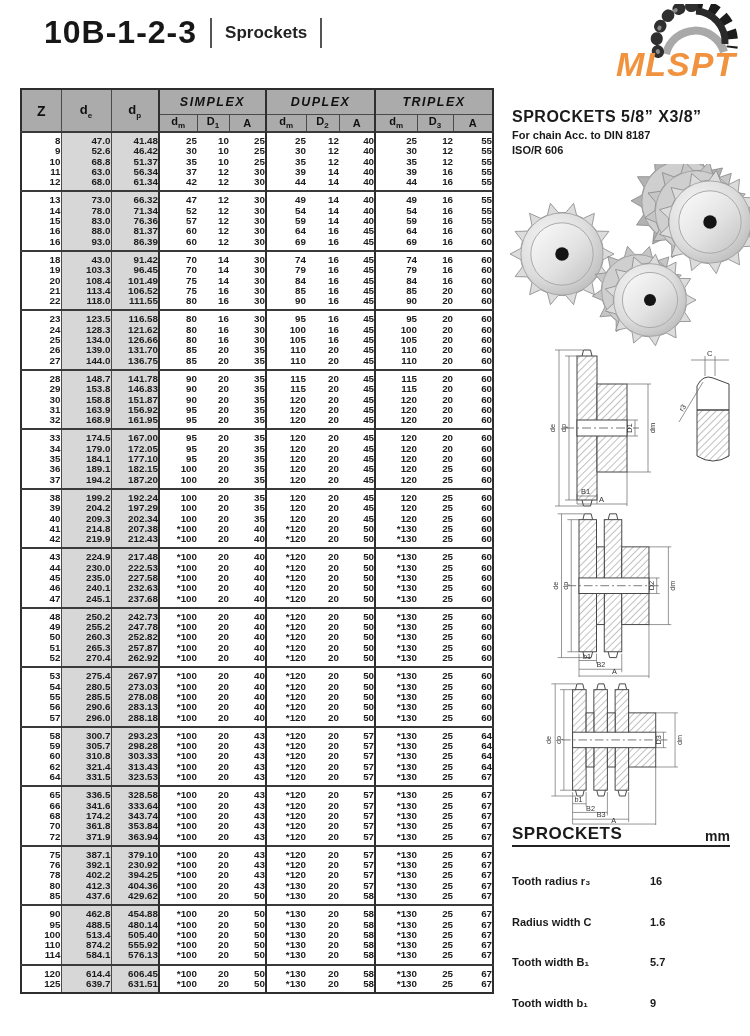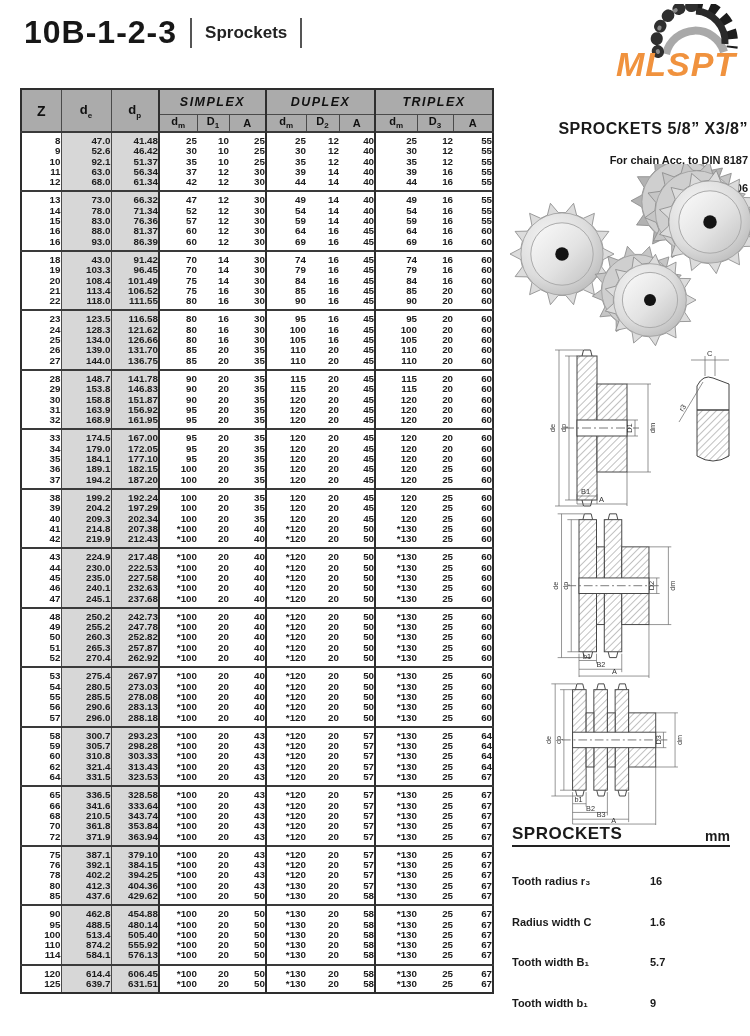--- a/index.html
+++ b/index.html
@@ -4,21 +4,21 @@
 <title>10B-1-2-3 Sprockets</title>
 <style>
   html,body{margin:0;padding:0;}
   body{
     width:750px;height:1036px;position:relative;background:#ffffff;
     font-family:"Liberation Sans",sans-serif;color:#1a1a1a;overflow:hidden;
   }
   *{box-sizing:border-box;}
 
   
-  .page-header{position:absolute;left:24px;top:14px;display:flex;align-items:center;gap:13px;}
+  .page-header{position:absolute;left:44px;top:14px;display:flex;align-items:center;gap:13px;}
   .page-title{font-size:32px;font-weight:bold;letter-spacing:1px;color:#171717;}
   .vbar{width:2px;height:30px;background:#555;}
   .page-subtitle{font-size:17px;font-weight:bold;color:#222;}
 
   
   .logo{position:absolute;left:606px;top:4px;width:140px;height:80px;}
 
   
   .tbl-wrap{position:absolute;left:20px;top:88px;}
   table.spk{border-collapse:collapse;table-layout:fixed;width:472px;border:2px solid #2e2e2e;}
@@ -44,23 +44,23 @@
   td.c4{padding-right:9px;}
   td.c5{padding-right:10px;border-right:2px solid #2e2e2e;}
   td.c6{padding-right:12px;}
   td.c7{padding-right:9px;}
   td.c8{padding-right:10px;border-right:2px solid #2e2e2e;}
   td.c9{padding-right:13px;}
   td.c10{padding-right:10px;}
   td.c11{padding-right:11px;}
 
   
-  .info{position:absolute;left:512px;top:120px;width:236px;text-align:right;}
+  .info{position:absolute;left:512px;top:108px;width:236px;}
   .info-heading{font-size:16px;font-weight:bold;letter-spacing:0.5px;}
-  .info-line{font-size:11px;font-weight:bold;margin-top:16px;}
+  .info-line{font-size:11px;font-weight:bold;margin-top:3px;}
 
   .photos{position:absolute;left:500px;top:164px;width:250px;height:182px;}
   .diagram{position:absolute;}
   .d1{left:545px;top:348px;}
   .d2{left:545px;top:508px;}
   .d3{left:540px;top:680px;}
   .dimtxt{font-size:7.5px;fill:#333;font-family:"Liberation Sans",sans-serif;}
 
   
   .specs{position:absolute;left:512px;top:824px;width:218px;}
@@ -156,21 +156,21 @@
           <td class="c5">25</td>
           <td class="c6">30</td>
           <td class="c7">12</td>
           <td class="c8">40</td>
           <td class="c9">30</td>
           <td class="c10">12</td>
           <td class="c11">55</td>
         </tr>
         <tr>
           <td class="c0">10</td>
-          <td class="c1">92.1</td>
+          <td class="c1">68.8</td>
           <td class="c2">51.37</td>
           <td class="c3">35</td>
           <td class="c4">10</td>
           <td class="c5">25</td>
           <td class="c6">35</td>
           <td class="c7">12</td>
           <td class="c8">40</td>
           <td class="c9">35</td>
           <td class="c10">12</td>
           <td class="c11">55</td>
@@ -948,21 +948,21 @@
           <td class="c5">43</td>
           <td class="c6">*120</td>
           <td class="c7">20</td>
           <td class="c8">57</td>
           <td class="c9">*130</td>
           <td class="c10">25</td>
           <td class="c11">67</td>
         </tr>
         <tr>
           <td class="c0">68</td>
-          <td class="c1">210.5</td>
+          <td class="c1">174.2</td>
           <td class="c2">343.74</td>
           <td class="c3">*100</td>
           <td class="c4">20</td>
           <td class="c5">43</td>
           <td class="c6">*120</td>
           <td class="c7">20</td>
           <td class="c8">57</td>
           <td class="c9">*130</td>
           <td class="c10">25</td>
           <td class="c11">67</td>
@@ -1007,21 +1007,21 @@
           <td class="c6">*120</td>
           <td class="c7">20</td>
           <td class="c8">57</td>
           <td class="c9">*130</td>
           <td class="c10">25</td>
           <td class="c11">67</td>
         </tr>
         <tr>
           <td class="c0">76</td>
           <td class="c1">392.1</td>
-          <td class="c2">384.15</td>
+          <td class="c2">230.92</td>
           <td class="c3">*100</td>
           <td class="c4">20</td>
           <td class="c5">43</td>
           <td class="c6">*120</td>
           <td class="c7">20</td>
           <td class="c8">57</td>
           <td class="c9">*130</td>
           <td class="c10">25</td>
           <td class="c11">67</td>
         </tr>

